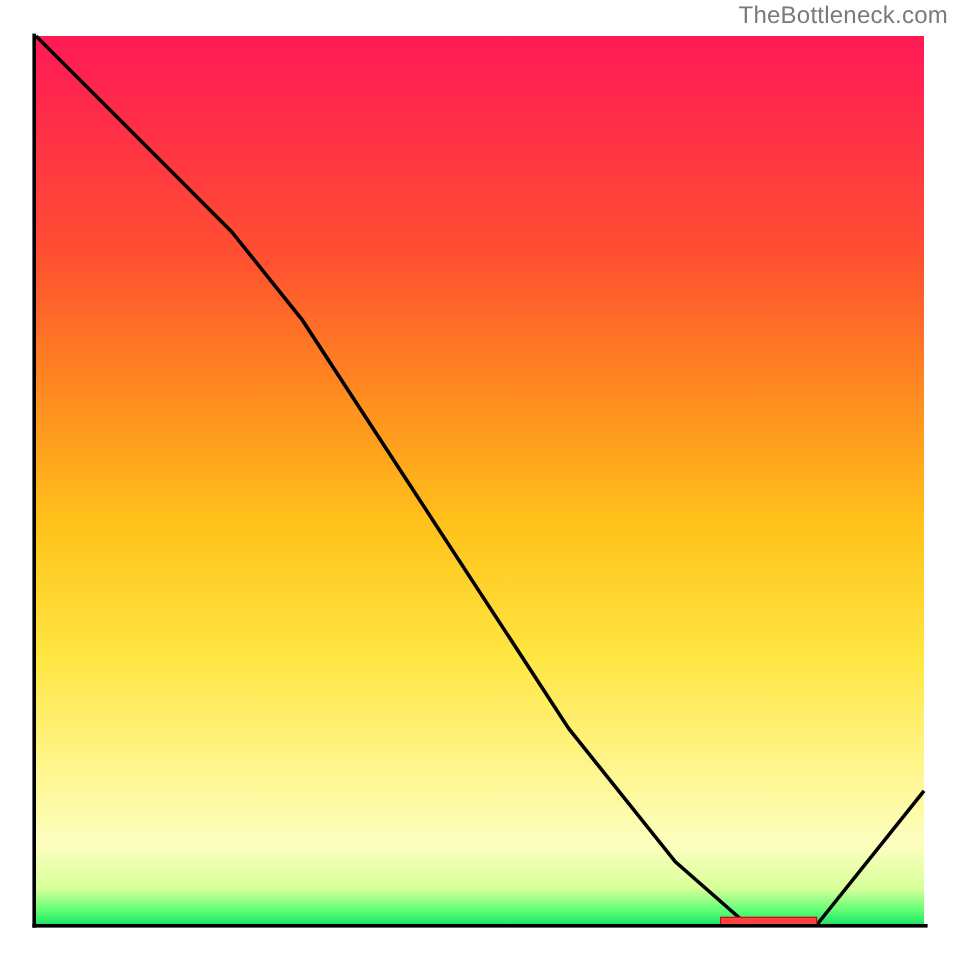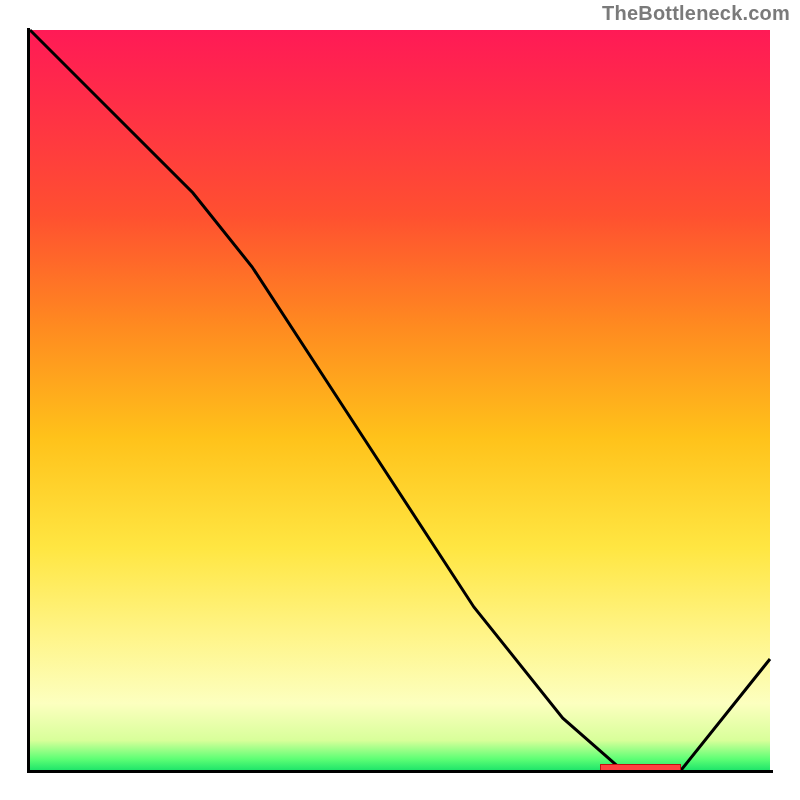--- a/index.html
+++ b/index.html
@@ -14,21 +14,21 @@
   .container {
     position: relative;
     width: 800px;
     height: 800px;
   }
   .attribution {
     position: absolute;
     top: 2px;
     right: 10px;
     font-size: 20px;
-    font-weight: bold;
+    font-weight: normal;
     color: #7a7a7a;
     letter-spacing: 0.2px;
   }
   .chart-area {
     position: absolute;
     left: 30px;
     top: 30px;
     width: 740px;
     height: 740px;
   }

